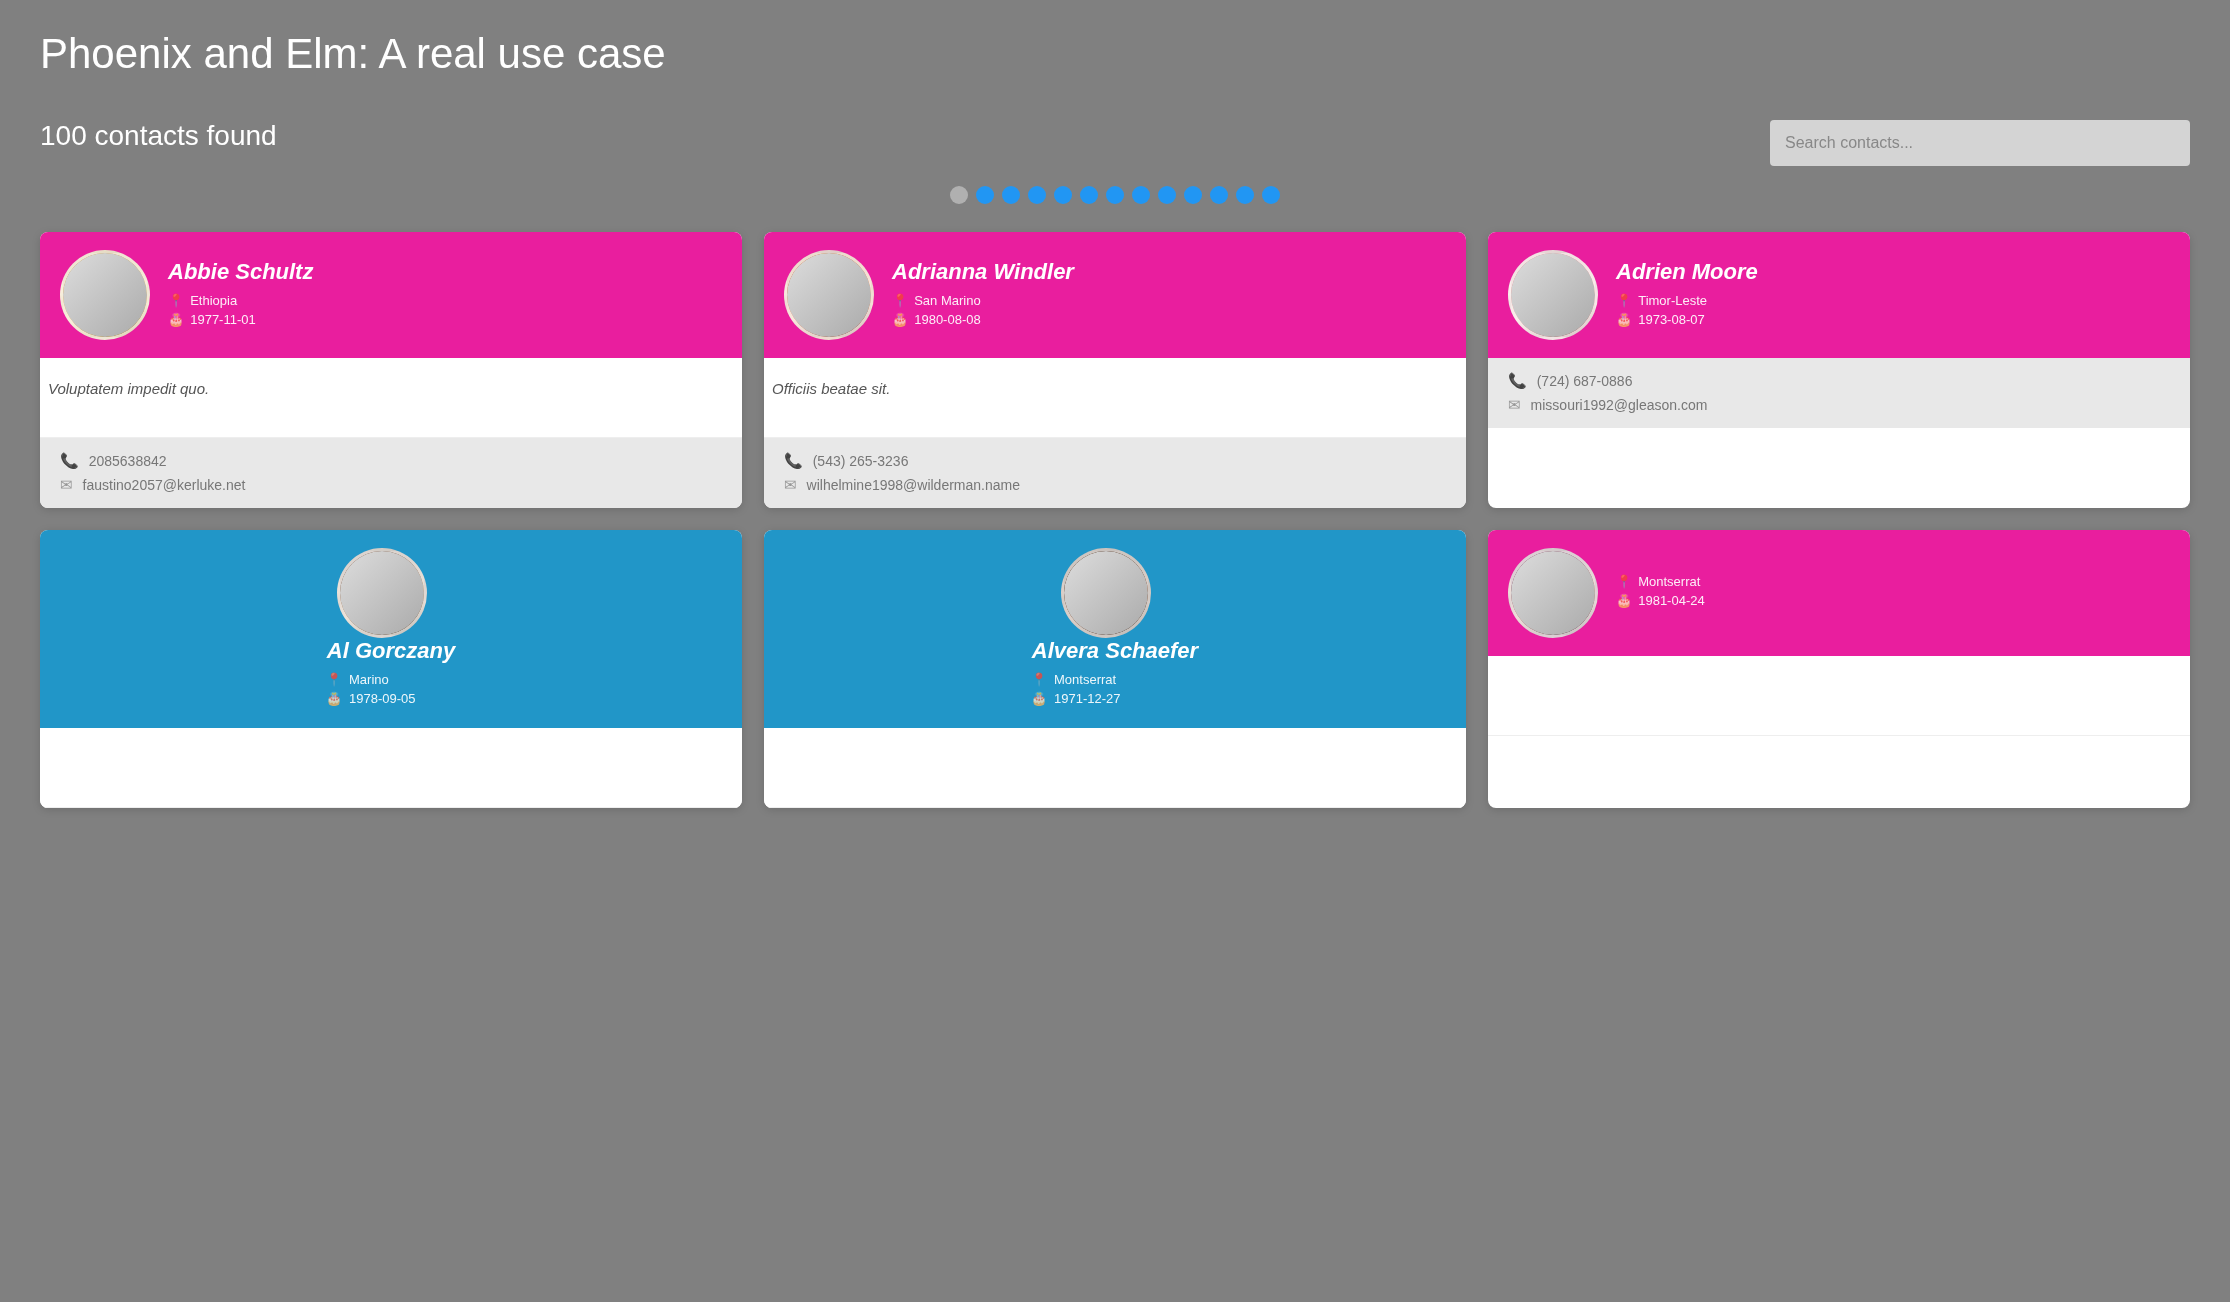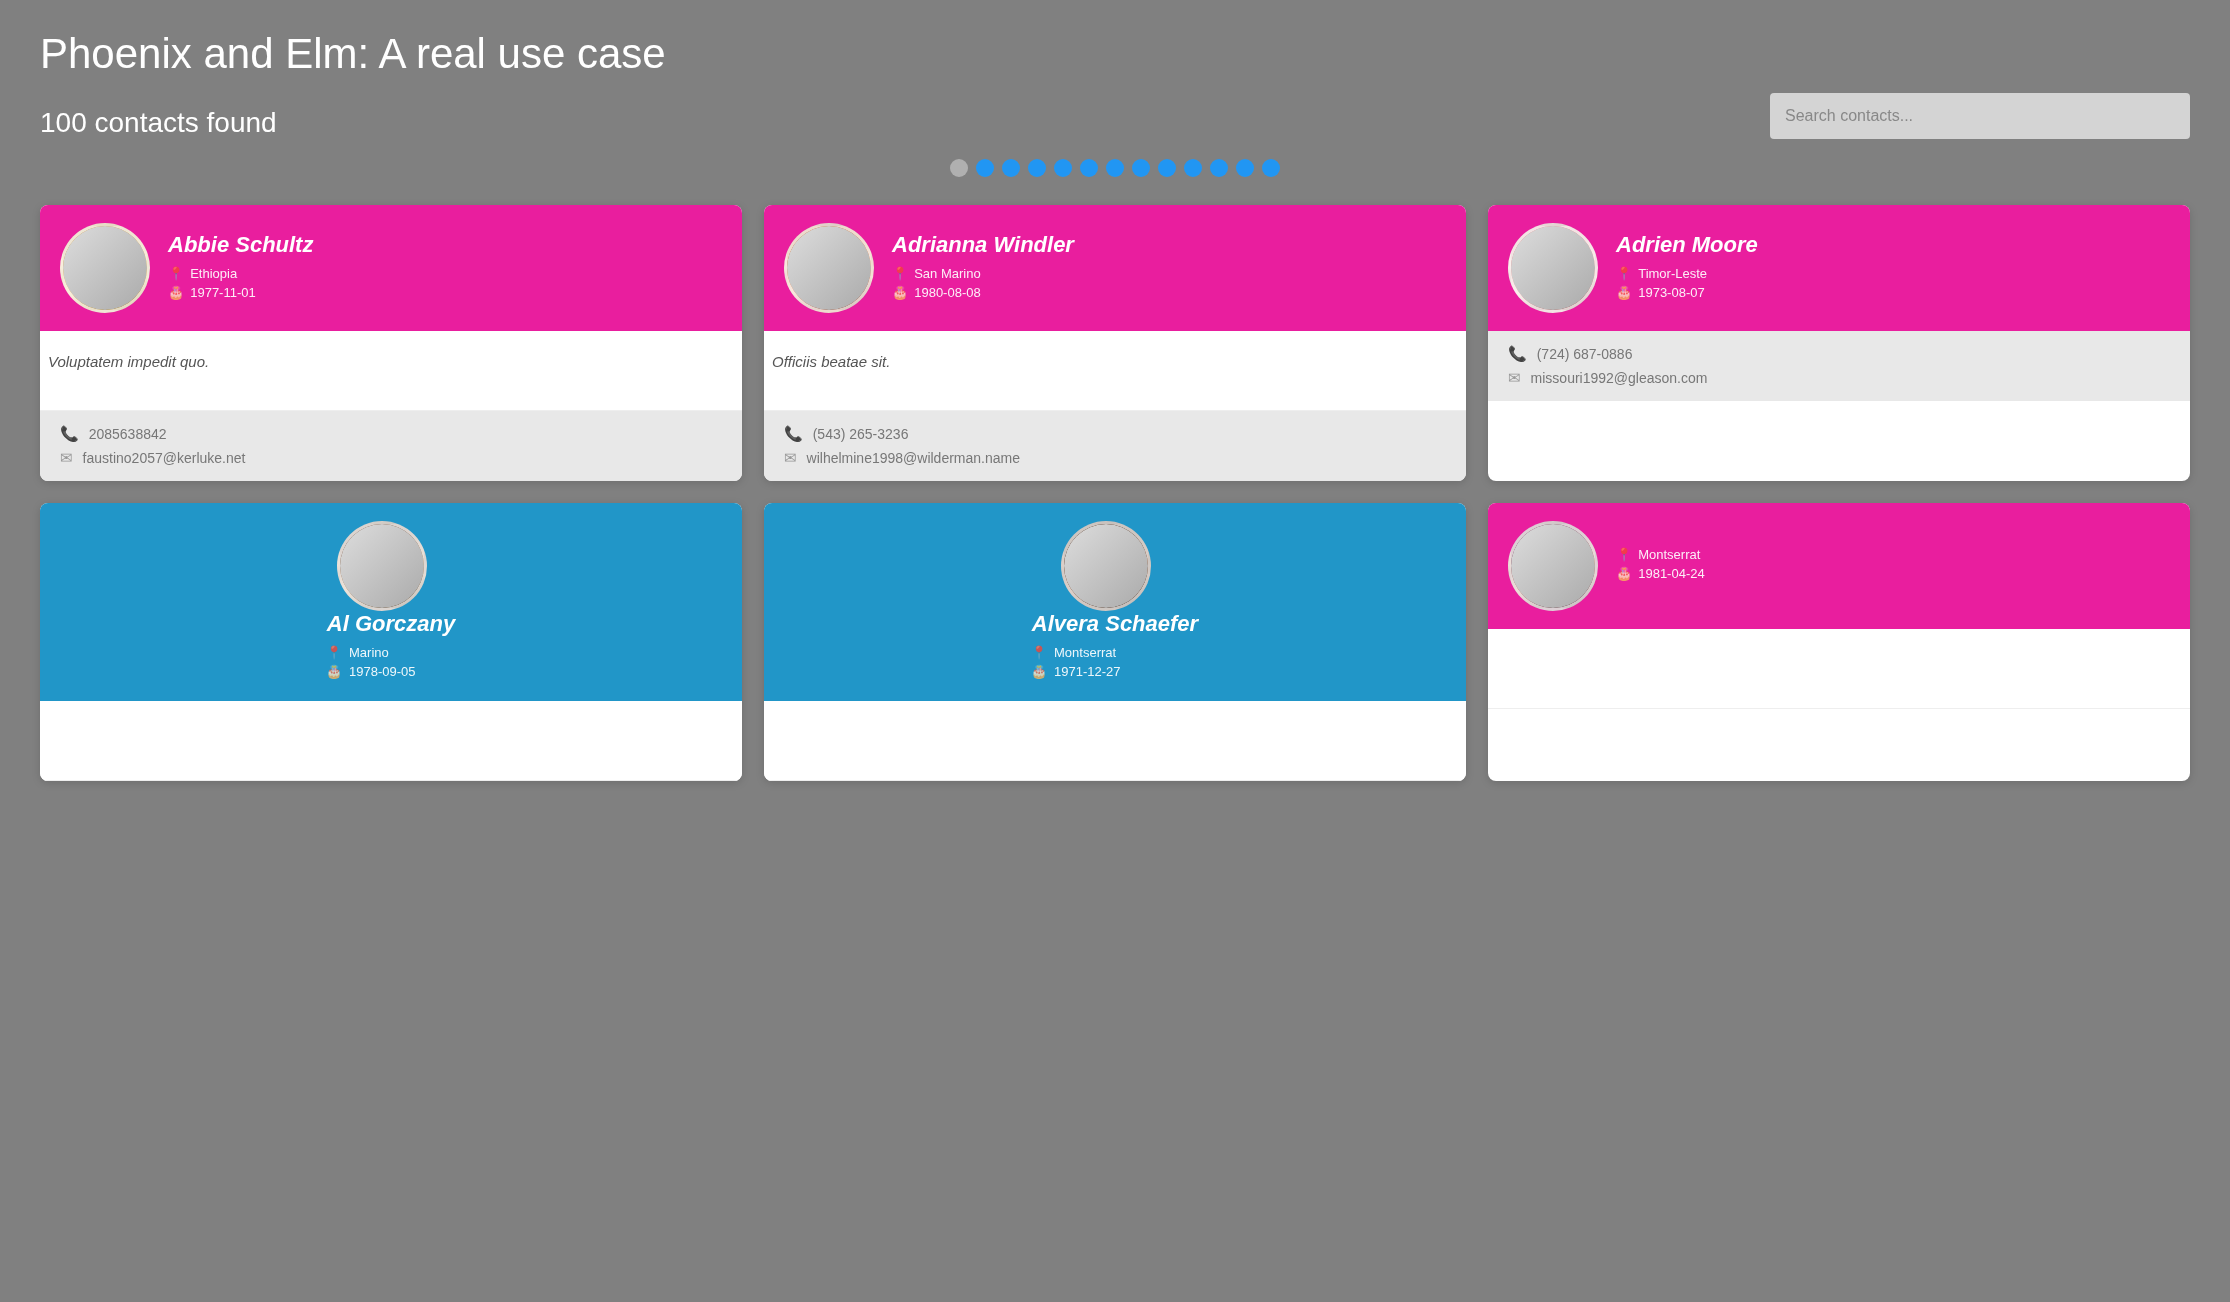--- a/index.html
+++ b/index.html
@@ -6,25 +6,25 @@
     body {
       background-color: #808080;
       font-family: 'Segoe UI', Arial, sans-serif;
       min-height: 100vh;
       padding: 30px 40px;
     }
     .page-title {
       color: #fff;
       font-size: 42px;
       font-weight: 300;
-      margin-bottom: 15px;
+      margin-bottom: 42px;
     }
     .header-row {
       display: flex;
-      align-items: flex-end;
+      align-items: flex-start;
       justify-content: space-between;
       margin-bottom: 20px;
     }
     .contacts-found {
       color: #fff;
       font-size: 28px;
       font-weight: 300;
     }
     .search-input {
       background: #d4d4d4;

